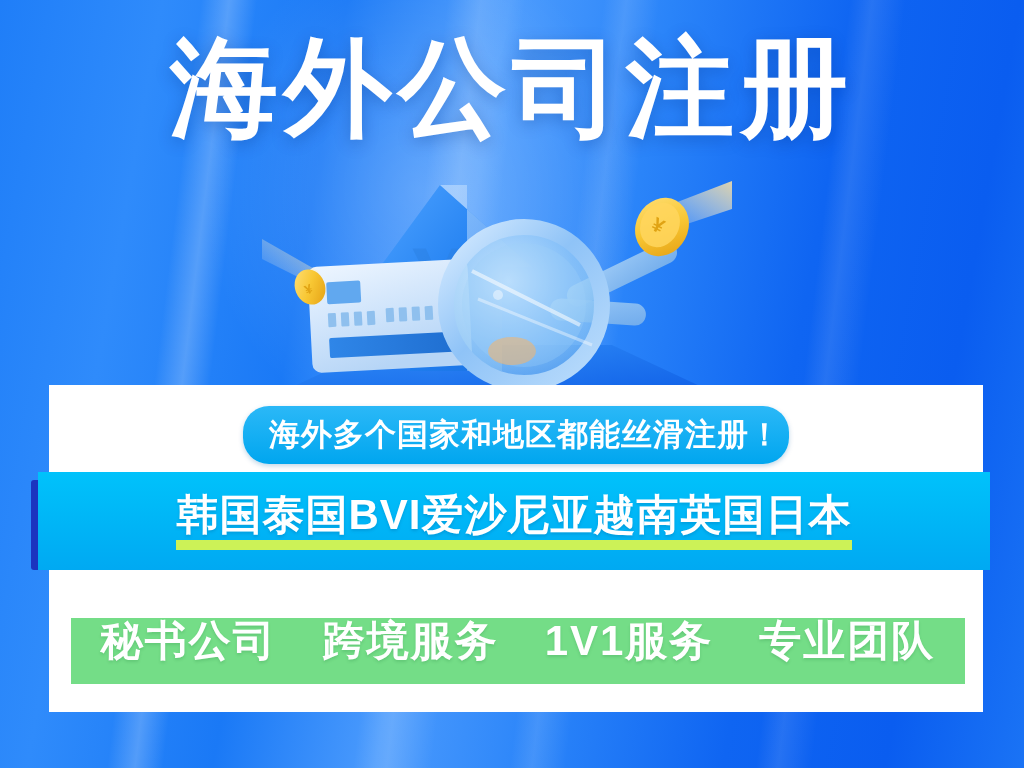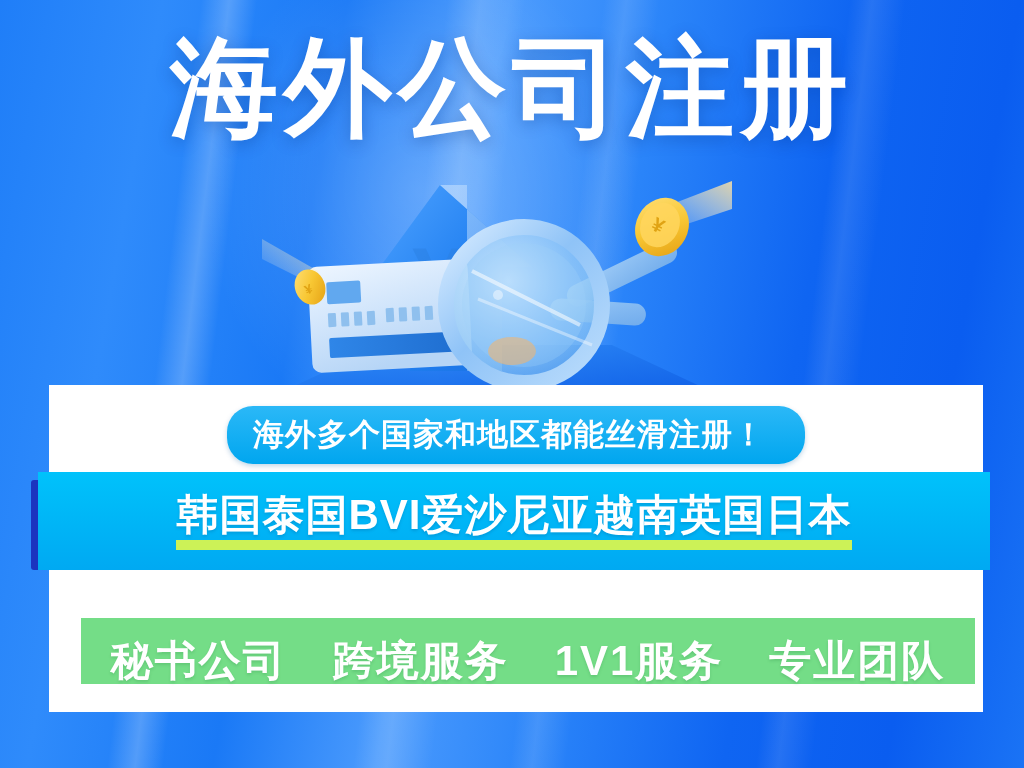--- a/index.html
+++ b/index.html
@@ -85,21 +85,21 @@
     text-align: center;
   }
   .badge {
     display: inline-block;
     background: linear-gradient(180deg, #2bb8f7 0%, #00a6ef 100%);
     color: #ffffff;
     font-size: 31px;
     font-weight: bold;
     line-height: 31px;
     letter-spacing: 1px;
-    padding: 13px 40px 14px 26px;
+    padding: 13px 8px 14px 26px;
     border-radius: 26px;
     white-space: nowrap;
     box-shadow: 0 2px 5px rgba(0, 90, 160, 0.25);
   }
 
   
   .cyan-shadow {
     position: absolute;
     left: 31px;
     top: 480px;
@@ -138,27 +138,27 @@
     left: 0;
     right: 0;
     bottom: 0;
     height: 10px;
     background: #ccf257;
   }
 
   
   .green-band {
     position: absolute;
-    left: 81px;
+    left: 71px;
     top: 618px;
     width: 894px;
     height: 66px;
     background: #74dd87;
     display: flex;
-    align-items: flex-end;
+    align-items: flex-start;
     justify-content: center;
     gap: 46px;
   }
   .service {
     color: #ffffff;
     font-size: 42px;
     font-weight: bold;
     line-height: 46px;
     letter-spacing: 2px;
     white-space: nowrap;

